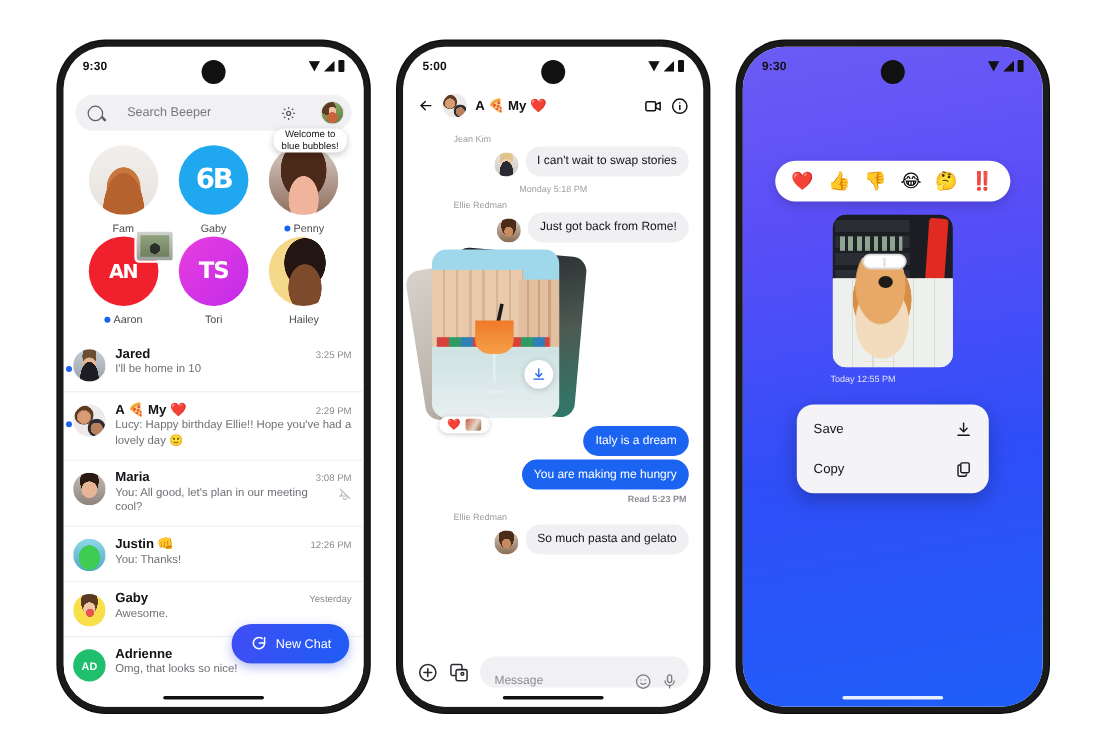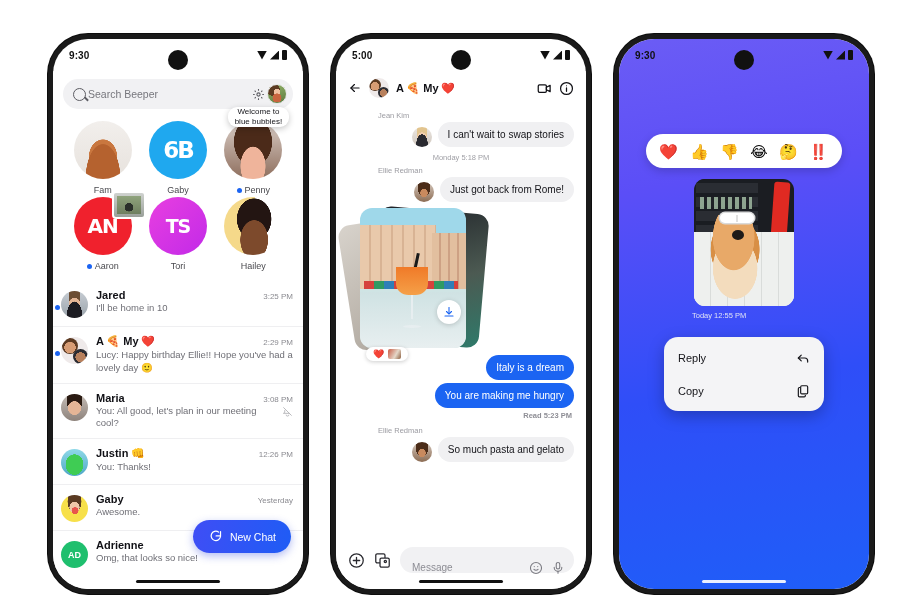--- a/index.html
+++ b/index.html
@@ -43,21 +43,21 @@
   .navbar{
     position:absolute;bottom:6px;left:50%;transform:translateX(-50%);
     width:84px;height:3px;border-radius:3px;background:#111;z-index:25;
   }
   .navbar.light{background:#fff;opacity:.9;}
 
   
   .p1-body{position:absolute;top:32px;left:0;right:0;bottom:0;background:#fff;overflow:hidden;}
   .searchbar{
     margin:8px 10px 0;height:30px;background:#f1f1f3;border-radius:18px;
-    display:flex;align-items:center;padding:0 6px 0 10px;box-sizing:border-box;gap:2px;
+    display:flex;align-items:center;padding:0 6px 0 10px;box-sizing:border-box;gap:20px;
   }
   .mag{width:11px;height:11px;border:1.5px solid #5d5d63;border-radius:50%;position:relative;flex:0 0 auto;}
   .mag::after{content:"";position:absolute;width:5px;height:1.5px;background:#5d5d63;
     right:-4px;bottom:0px;transform:rotate(45deg);}
   .search-ph{flex:1;font-size:10.5px;color:#77777d;}
   .gear{width:13px;height:13px;flex:0 0 auto;}
   .gear svg{display:block;}
   .me-avatar{width:20px;height:20px;border-radius:50%;flex:0 0 auto;
     background:
       radial-gradient(circle at 50% 72%,#c8653f 0 28%,transparent 29%),
@@ -79,21 +79,21 @@
       radial-gradient(circle at 65% 50%,#3a2313 0 7%,transparent 8%),
       linear-gradient(#f2efec,#e7e2dd);}
   .av-gaby{background:#1fa8ef;display:flex;align-items:center;justify-content:center;}
   .av-gaby .mono{color:#fff;font-weight:800;font-size:23px;letter-spacing:-2px;
      font-family:"DejaVu Sans",sans-serif;}
   .av-penny{background:
       radial-gradient(ellipse at 50% 78%,#efb49b 0 30%,transparent 31%),
       radial-gradient(ellipse at 50% 36%,#4b2a19 0 46%,transparent 47%),
       linear-gradient(#d9cdc6,#8e6e5d);}
   .av-aaron{background:#f0212d;display:flex;align-items:center;justify-content:center;}
-  .av-aaron .mono{color:#fff;font-weight:800;font-size:20px;letter-spacing:-1px;
+  .av-aaron .mono{color:#fff;font-weight:800;font-size:16px;letter-spacing:-1px;
      font-family:"DejaVu Sans",sans-serif;}
   .av-tori{background:linear-gradient(135deg,#e83fe0,#c22ae8);display:flex;align-items:center;justify-content:center;}
   .av-tori .mono{color:#fff;font-weight:800;font-size:19px;letter-spacing:-1px;
      font-family:"DejaVu Sans",sans-serif;}
   .av-hailey{background:
       radial-gradient(ellipse at 52% 74%,#7d4a2c 0 32%,transparent 33%),
       radial-gradient(ellipse at 52% 38%,#231512 0 40%,transparent 41%),
       linear-gradient(100deg,#f5d98a 0 45%,#ffffff 46%);}
 
   .tooltip{
@@ -605,25 +605,26 @@
         <span class="floor"></span>
         <span class="dog"></span>
         <span class="shades"></span>
         <span class="snout"></span>
       </div>
 
       <div class="ts3">Today  12:55 PM</div>
 
       <div class="ctxmenu">
         <div class="ctxitem">
-          <span>Reply</span>
+          <span>Save</span>
           <span class="ci">
             <svg viewBox="0 0 24 24" fill="none" stroke="#141419" stroke-width="2" stroke-linecap="round" stroke-linejoin="round">
-              <path d="M9 7L4 12l5 5"></path>
-                <path d="M4 12h11a5 5 0 0 1 5 5v2"></path>
+              <path d="M12 3v11"></path>
+                <path d="M7 10l5 5 5-5"></path>
+                <path d="M4 20h16"></path>
             </svg>
           </span>
         </div>
         <div class="ctxitem">
           <span>Copy</span>
           <span class="ci">
             <svg viewBox="0 0 24 24" fill="none" stroke="#141419" stroke-width="2" stroke-linejoin="round">
               <rect x="8" y="3" width="12" height="14" rx="2"></rect>
                 <path d="M16 19v1a2 2 0 0 1-2 2H6a2 2 0 0 1-2-2V8a2 2 0 0 1 2-2h1"></path>
             </svg>

